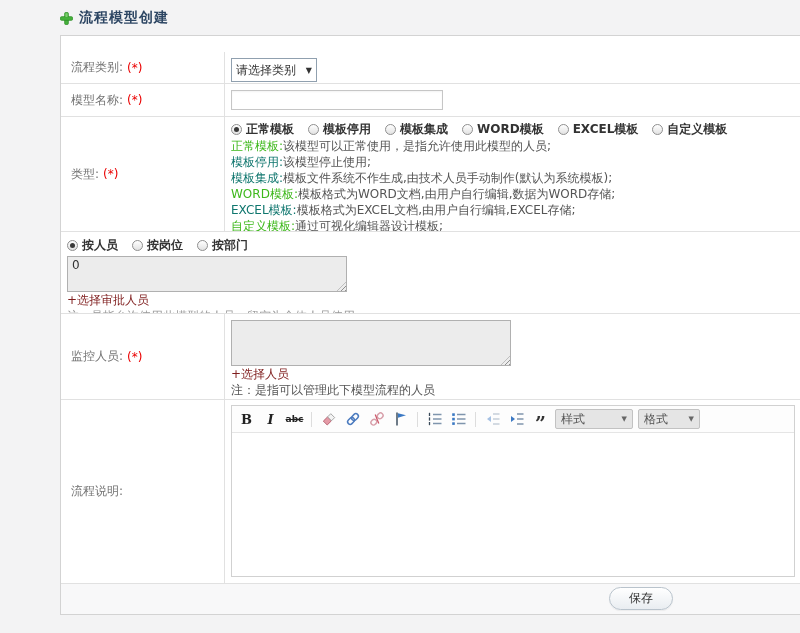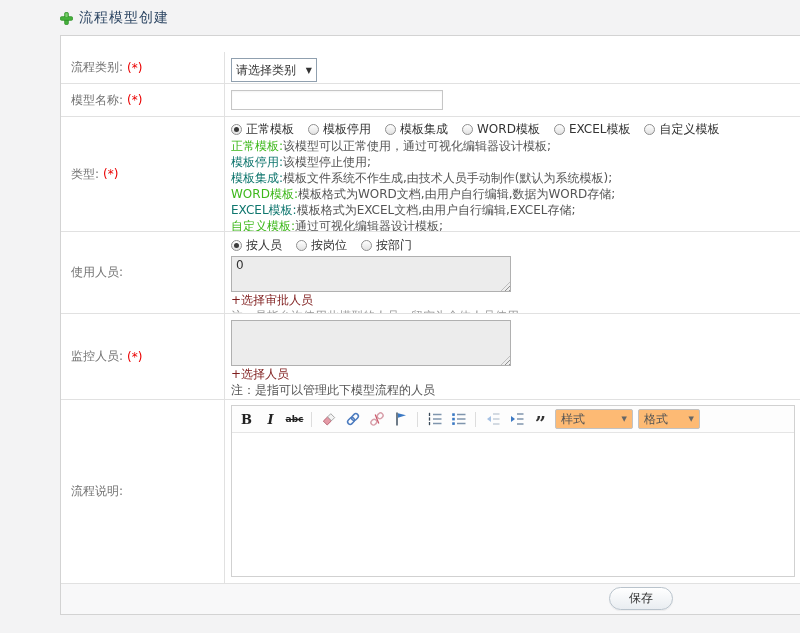--- a/index.html
+++ b/index.html
@@ -7,21 +7,21 @@
   body {
     font-family:"DejaVu Sans","Liberation Sans",sans-serif;
     font-size:12px; background:#f3f3f4; color:#333;
     position:relative; overflow:hidden;
   }
   .page { position:absolute; inset:0; }
 
   
   .title-bar { position:absolute; left:60px; top:9px; display:flex; align-items:center; gap:6px; }
   .plus-ico { width:13px; height:13px; display:block; }
-  .page-title { font-size:14px; font-weight:normal; color:#2d4663; letter-spacing:1px; }
+  .page-title { font-size:14px; font-weight:bold; color:#2d4663; letter-spacing:1px; }
 
   
   .ftable { position:absolute; left:60px; top:35px; width:741px; background:#fff;
             border:1px solid #d3d3d3; border-right:none; }
   .row { display:flex; border-bottom:1px solid #e1e1e1; overflow:hidden; }
   .row:last-child { border-bottom:none; }
   .lab { width:164px; min-width:164px; border-right:1px solid #e1e1e1;
          display:flex; align-items:center; padding-left:10px; gap:4px;
          color:#737373; }
   .req { color:#ea0000; }
@@ -35,21 +35,21 @@
          height:24px; min-width:86px; border:1px solid #90a0af; background:#fff;
          margin:6px 0 0 6px; padding:0 4px; gap:8px; color:#333; cursor:default; }
   .sel-arrow { font-size:8px; color:#333; }
 
   
   .txt-input { margin:6px 0 0 6px; width:212px; height:20px; border:1px solid #c6c6c6;
                box-shadow:inset 0 1px 2px rgba(0,0,0,.05); font-size:12px; padding:0 4px;
                font-family:inherit; }
 
   
-  .radios { display:flex; align-items:flex-start; flex-wrap:wrap; }
+  .radios { display:flex; align-items:flex-start; flex-wrap:wrap;font-weight:bold; }
   .radio { display:inline-flex; align-items:center; gap:4px; margin-right:14px; color:#333; cursor:default; height:18px; }
   .rb { width:11px; height:11px; min-width:11px; border-radius:50%;
         border:1px solid #8f8f8f; background:linear-gradient(#fff,#e2e2e2); position:relative; }
   .rb.on::after { content:''; position:absolute; left:2px; top:2px; width:5px; height:5px;
                   border-radius:50%; background:#3a3a3a; }
 
   
   .type-cell { padding:3px 0 0 6px; }
   .tdesc { line-height:16px; color:#555; white-space:nowrap; }
   .c-green { color:#3eb81c; }
@@ -73,21 +73,21 @@
   .etoolbar { height:27px; display:flex; align-items:center; padding:0 5px; gap:5px;
               background:#fdfdfd; border-bottom:1px solid #e5e5e5; }
   .tbtn { width:19px; height:19px; display:inline-flex; align-items:center; justify-content:center;
           border-radius:2px; cursor:default; }
   .tglyph-b { font-family:"DejaVu Serif","Liberation Serif",serif; font-weight:bold; font-size:13px; color:#222; }
   .tglyph-i { font-family:"DejaVu Serif","Liberation Serif",serif; font-style:italic; font-weight:bold; font-size:13px; color:#222; }
   .tglyph-abc { font-size:9px; font-weight:bold; color:#222; text-decoration:line-through; letter-spacing:0; }
   .tglyph-q { font-family:"DejaVu Serif","Liberation Serif",serif; font-size:19px; font-weight:bold; color:#333; line-height:10px; margin-top:8px; }
   .tsep { width:1px; height:15px; background:#ddd; margin:0 2px; }
   .dis { opacity:.45; }
-  .tsel { height:20px; border:1px solid #c2c2c2; border-radius:2px; background:#fdba74;
+  .tsel { height:20px; border:1px solid #c2c2c2; border-radius:2px; background:#e5e5e5;
           display:inline-flex; align-items:center; justify-content:space-between;
           padding:0 5px; color:#555; font-size:12px; cursor:default; }
   .tsel-styles { width:78px; } .tsel-format { width:62px; }
   .tsel .sel-arrow { font-size:7px; color:#666; }
   .econtent { flex:1; background:#fff; }
 
   
   .row-save { display:block; height:30px; background:#f8f8f9; position:relative; }
   .save-btn { position:absolute; left:548px; top:3px; width:64px; height:23px;
               border:1px solid #b9c3cc; border-radius:12px;
@@ -159,33 +159,30 @@
           </label>
           <label class="radio">
             <span class="rb"></span>
             <span>EXCEL模板</span>
           </label>
           <label class="radio">
             <span class="rb"></span>
             <span>自定义模板</span>
           </label>
         </div>
-        <div class="tdesc"><span class="c-green">正常模板:</span><span>该模型可以正常使用，通过可视化编辑器设计模板;</span></div>
+        <div class="tdesc"><span class="c-green">正常模板:</span><span>该模型可以正常使用，是指允许使用此模型的人员;</span></div>
         <div class="tdesc"><span class="c-blue">模板停用:</span><span>该模型停止使用;</span></div>
         <div class="tdesc"><span class="c-blue">模板集成:</span><span>模板文件系统不作生成,由技术人员手动制作(默认为系统模板);</span></div>
         <div class="tdesc"><span class="c-green">WORD模板:</span><span>模板格式为WORD文档,由用户自行编辑,数据为WORD存储;</span></div>
         <div class="tdesc"><span class="c-blue">EXCEL模板:</span><span>模板格式为EXCEL文档,由用户自行编辑,EXCEL存储;</span></div>
         <div class="tdesc"><span class="c-green">自定义模板:</span><span>通过可视化编辑器设计模板;</span></div>
       </div>
     </div>
 
     <div class="row h4r">
-      <div class="lab">
-        <span>使用人员:</span>
-      </div>
       <div class="val people-cell">
         <div class="radios">
           <label class="radio">
             <span class="rb on"></span>
             <span>按人员</span>
           </label>
           <label class="radio">
             <span class="rb"></span>
             <span>按岗位</span>
           </label>

